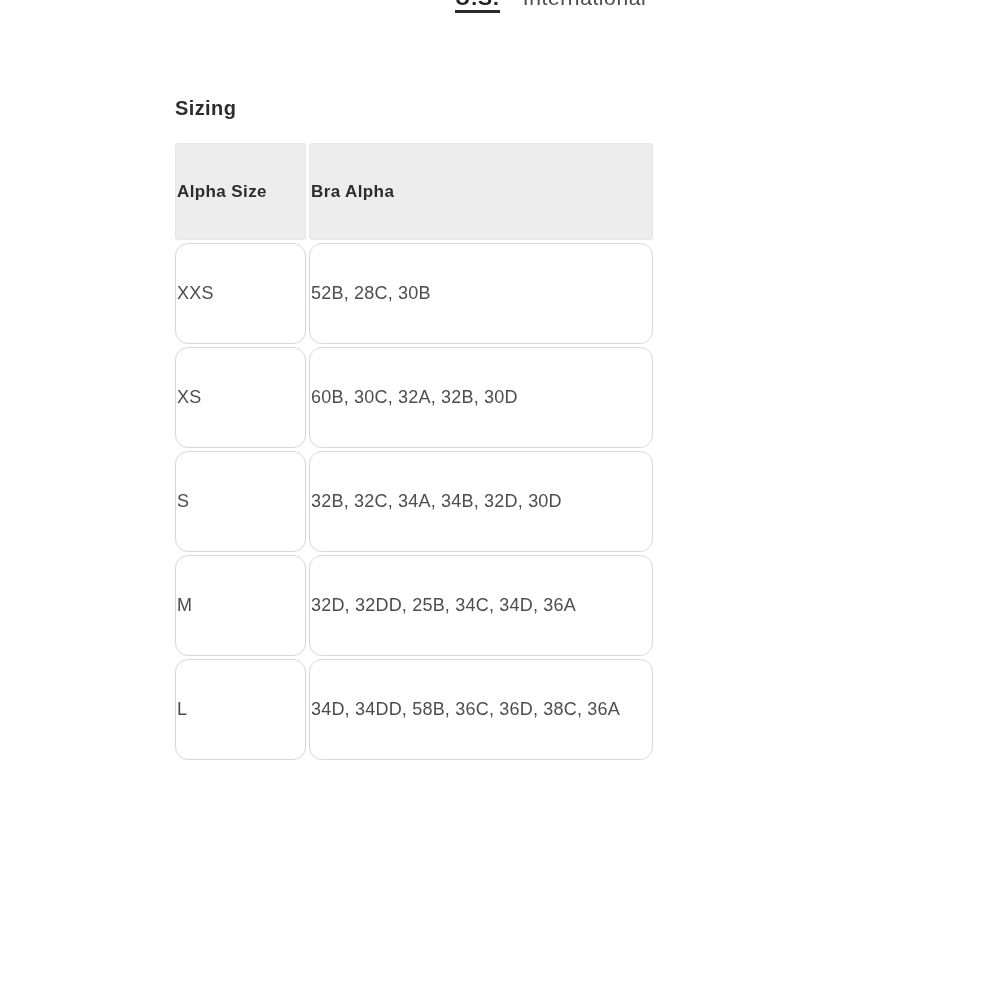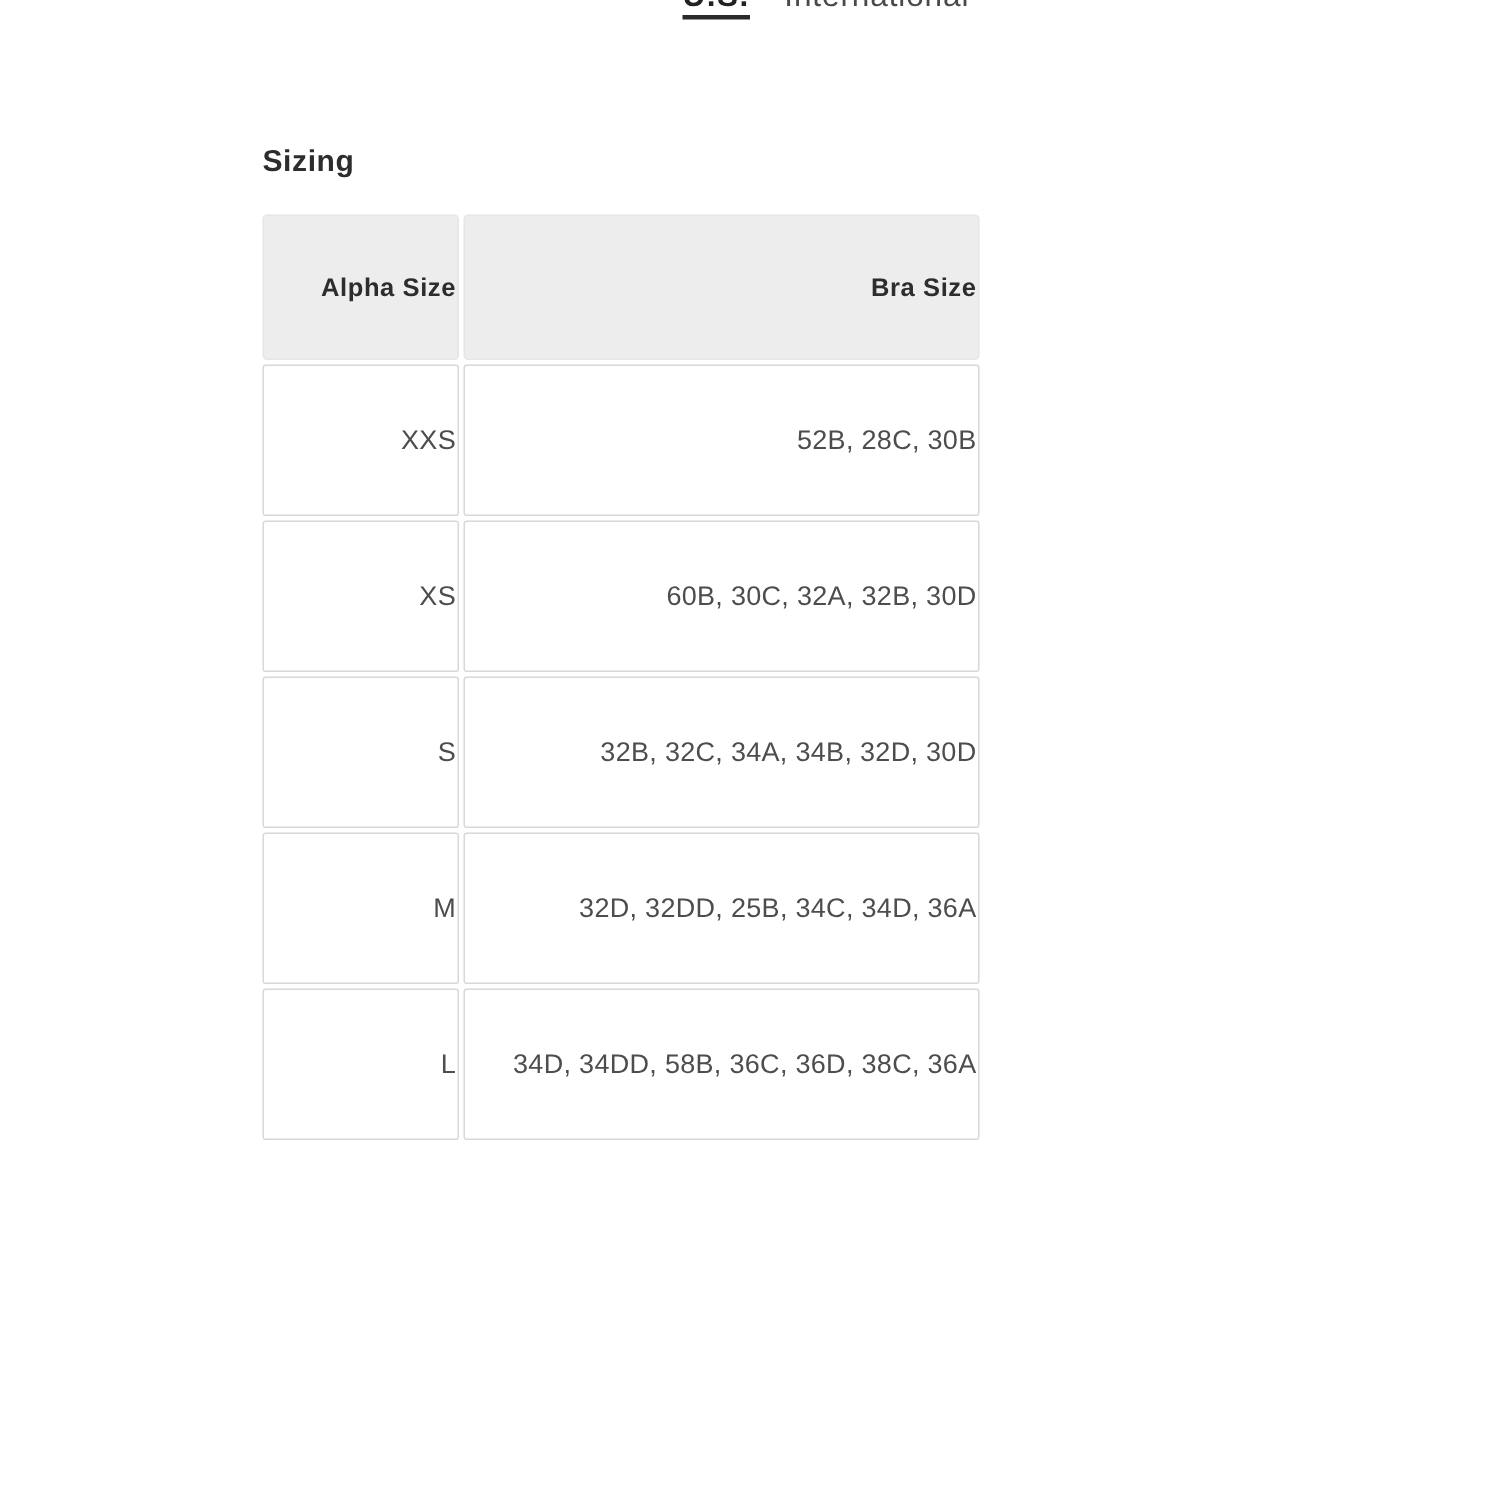--- a/index.html
+++ b/index.html
@@ -63,38 +63,38 @@
   }
   .sizing-table {
     border-collapse: separate;
     border-spacing: 3px;
     margin-left: -3px;
     width: 484px;
     table-layout: fixed;
   }
   .sizing-table th,
   .sizing-table td {
-    text-align: right;
+    text-align: left;
     vertical-align: middle;
     overflow: hidden;
   }
   .sizing-table th {
     background: #ededed;
     border: 1px solid #e6e6e6;
     border-radius: 3px;
     height: 93px;
     font-size: 17px;
     font-weight: 700;
     color: #2d2d2d;
     letter-spacing: 0.4px;
   }
   .sizing-table td {
     background: #ffffff;
     border: 1px solid #d8d8d8;
-    border-radius: 2px;
+    border-radius: 13px;
     height: 97px;
     font-size: 18px;
     font-weight: 400;
     color: #4d4d4d;
     letter-spacing: 0.2px;
     white-space: nowrap;
   }
   .col-alpha { width: 127px; }
 </style>
 </head>
@@ -107,21 +107,21 @@
     <button class="tab">International</button>
   </div>
 
   <div class="content">
     <h2 class="section-title">Sizing</h2>
 
     <table class="sizing-table">
       <thead>
         <tr>
           <th class="col-alpha">Alpha Size</th>
-          <th class="col-bra">Bra Size</th>
+          <th class="col-bra">Bra Alpha</th>
         </tr>
       </thead>
       <tbody id="table-body">
           <tr>
             <td class="col-alpha">XXS</td>
             <td>52B, 28C, 30B</td>
           </tr>
           <tr>
             <td class="col-alpha">XS</td>
             <td>60B, 30C, 32A, 32B, 30D</td>

